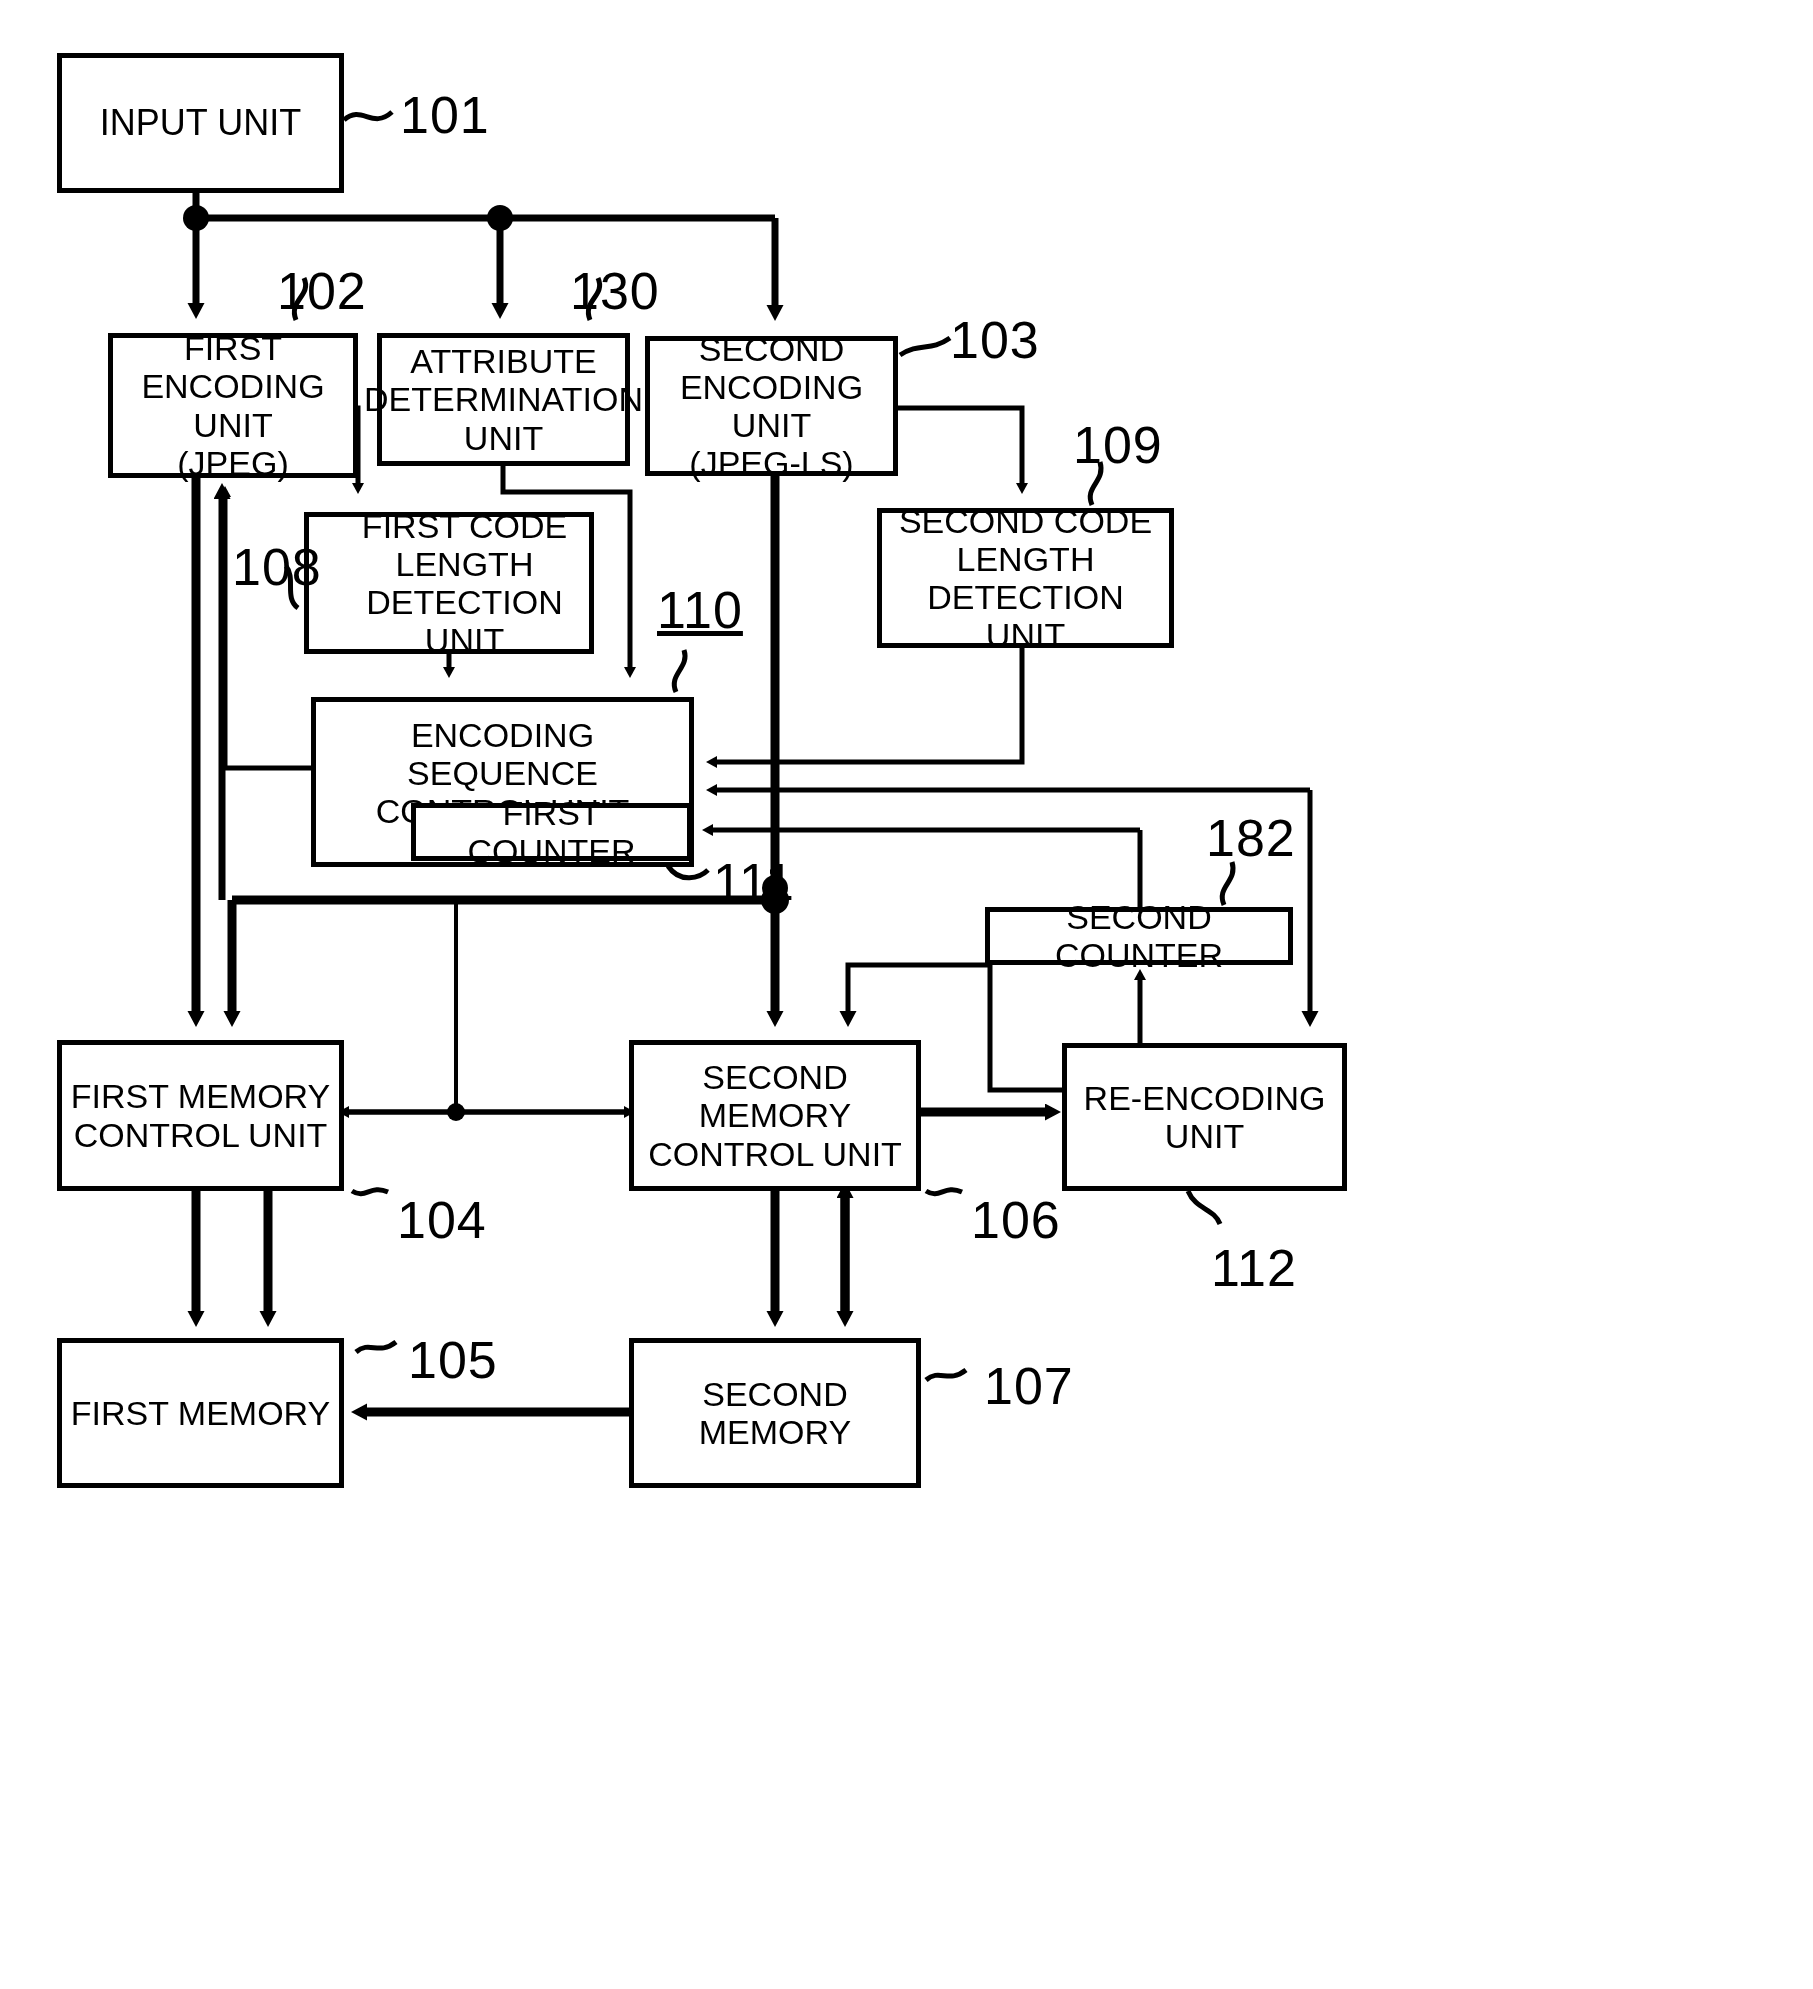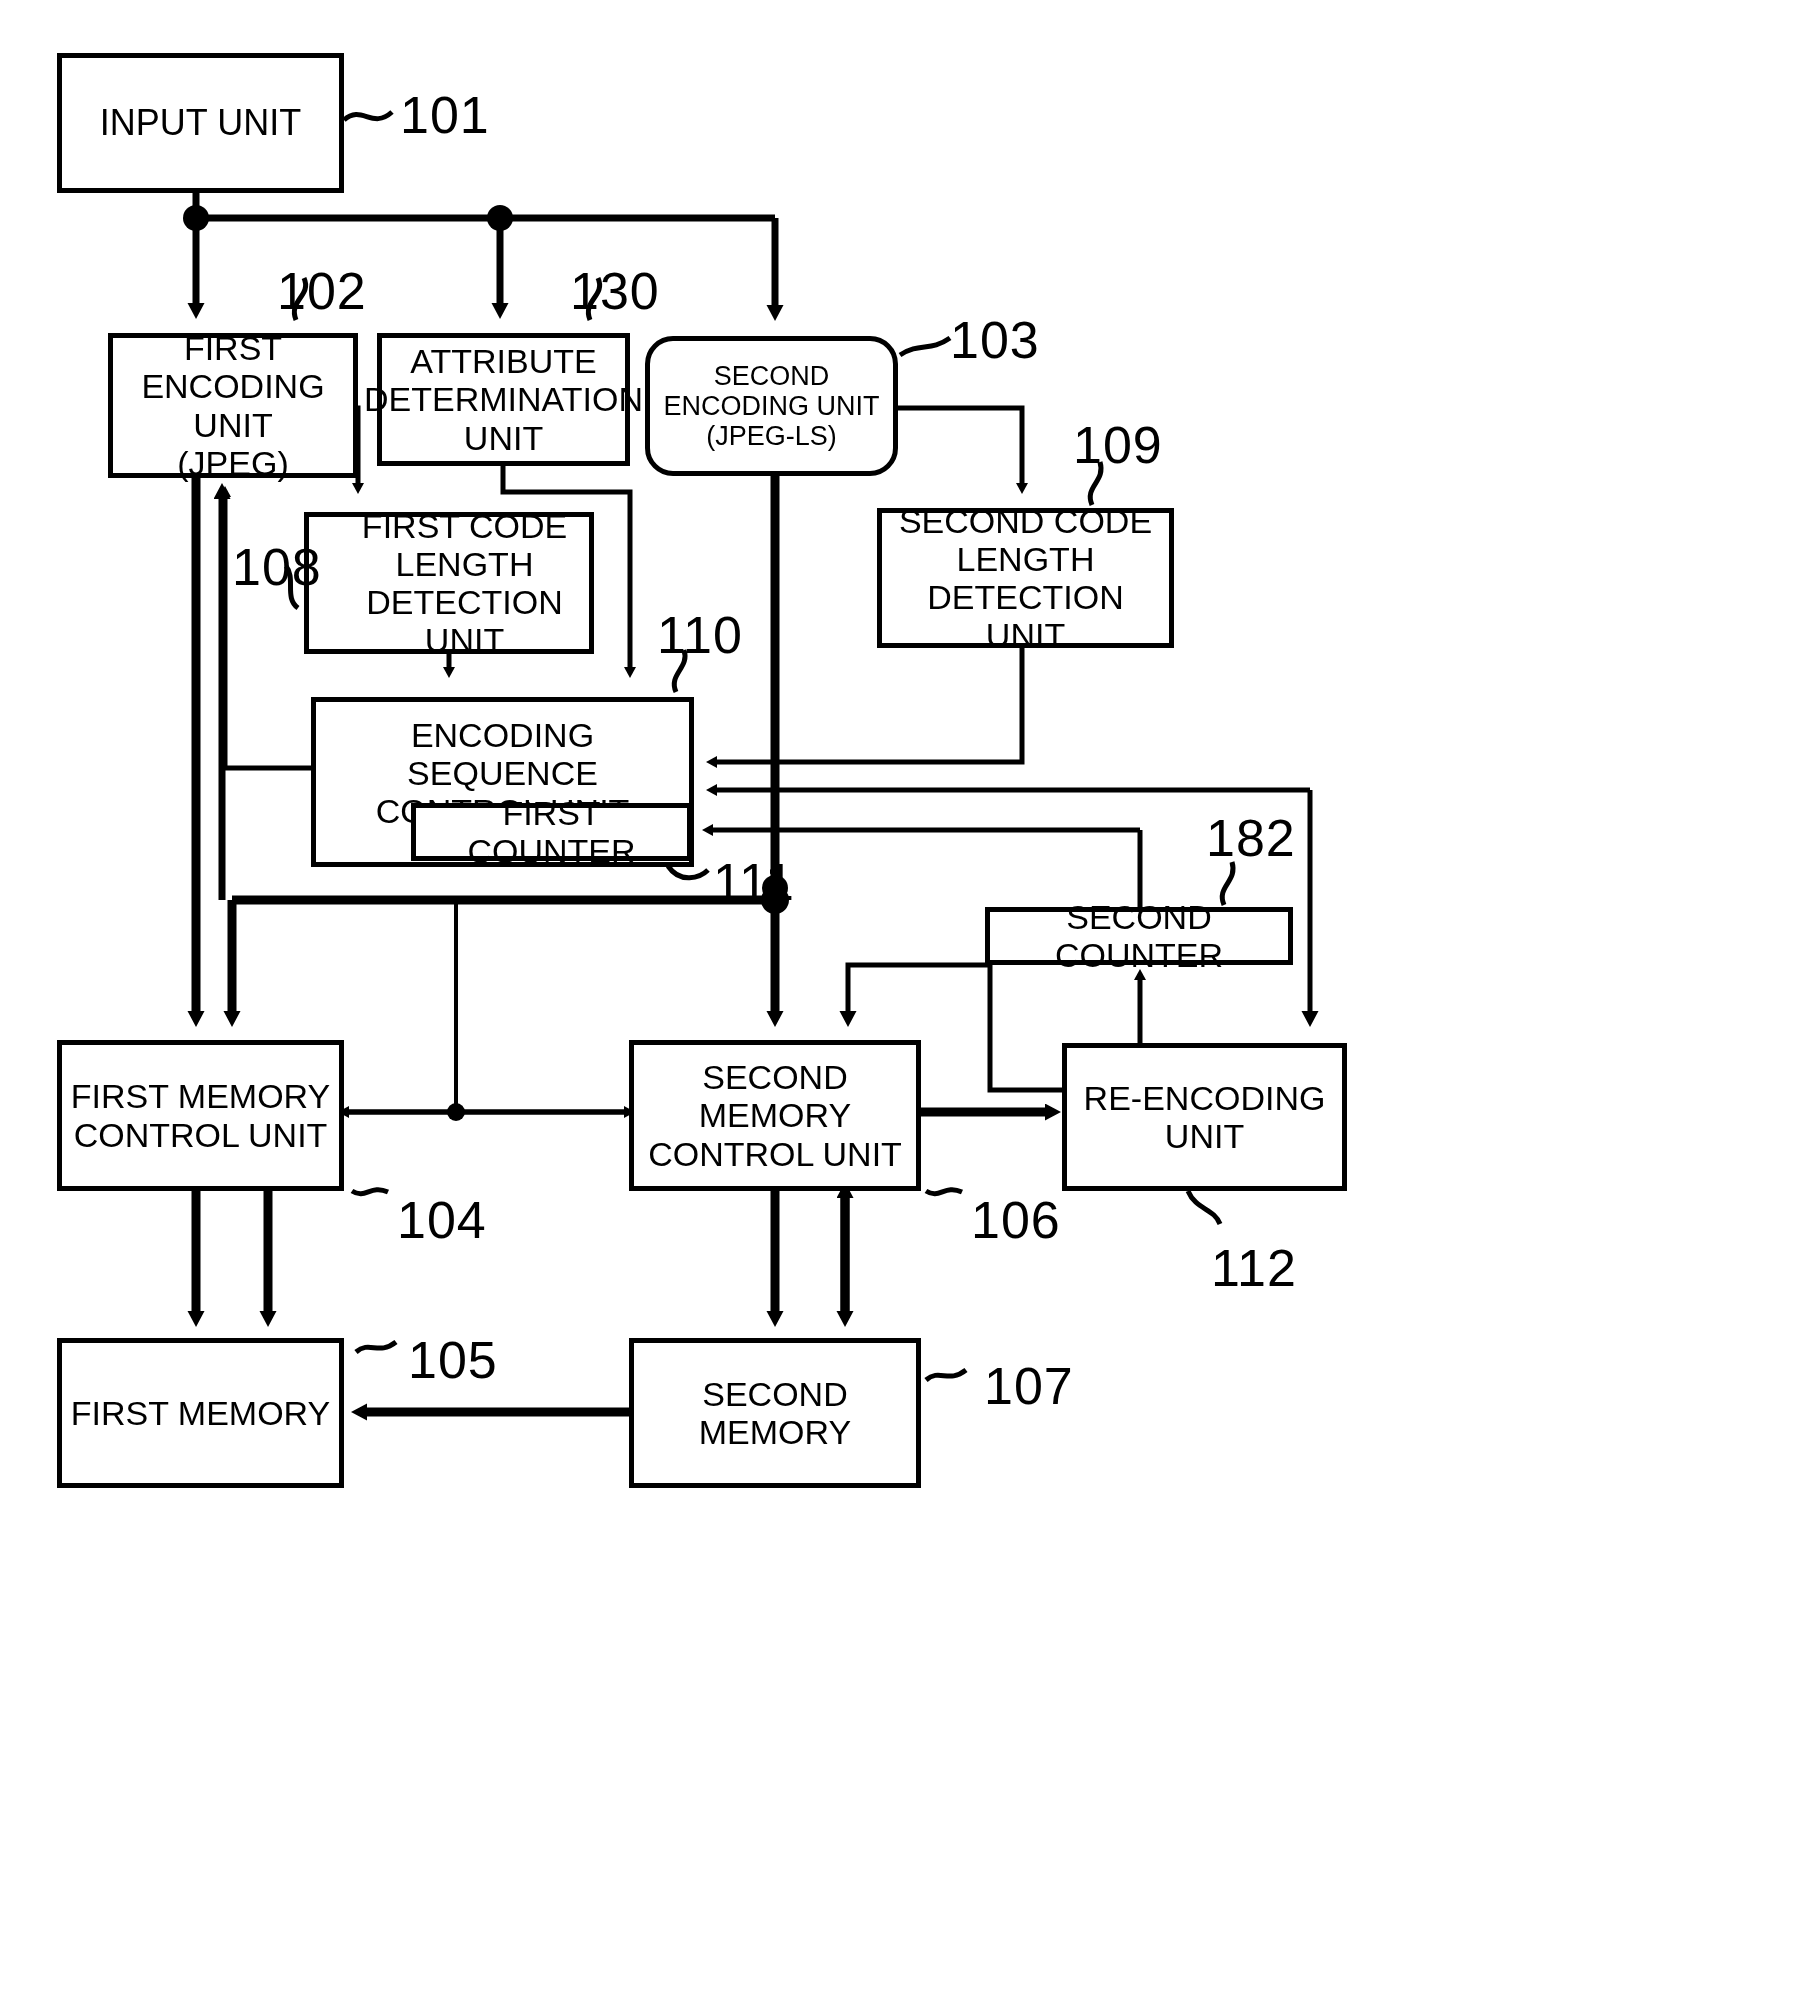--- a/index.html
+++ b/index.html
@@ -93,21 +93,21 @@
   </div>
 
   <div class="box" style="left:72px;top:333px;width:250px;height:145px;font-size:34px;margin-left:36px;">
     <span class="lbl">FIRST<br>ENCODING UNIT<br>(JPEG)</span>
   </div>
 
   <div class="box" style="left:377px;top:333px;width:253px;height:133px;font-size:34px;">
     <span class="lbl">ATTRIBUTE<br>DETERMINATION<br>UNIT</span>
   </div>
 
-  <div class="box" style="left:645px;top:336px;width:253px;height:140px;font-size:27px;border-radius:28px;">
+  <div class="box" style="left:645px;top:336px;width:253px;height:140px;font-size:34px;">
     <span class="lbl">SECOND<br>ENCODING UNIT<br>(JPEG-LS)</span>
   </div>
 
   <div class="box" style="left:304px;top:512px;width:290px;height:142px;font-size:34px;padding-left:31px;">
     <span class="lbl">FIRST CODE<br>LENGTH<br>DETECTION UNIT</span>
   </div>
 
   <div class="box" style="left:877px;top:508px;width:297px;height:140px;font-size:34px;">
     <span class="lbl">SECOND CODE<br>LENGTH<br>DETECTION UNIT</span>
   </div>
@@ -143,21 +143,21 @@
   <div class="box" style="left:629px;top:1338px;width:292px;height:150px;font-size:34px;">
     <span class="lbl">SECOND MEMORY</span>
   </div>
 
   <div class="num" style="left:400px;top:85px;">101</div>
   <div class="num" style="left:277px;top:261px;">102</div>
   <div class="num" style="left:570px;top:261px;">130</div>
   <div class="num" style="left:950px;top:310px;">103</div>
   <div class="num" style="left:1073px;top:415px;">109</div>
   <div class="num" style="left:232px;top:537px;">108</div>
-  <div class="num" style="left:657px;top:605px;">110</div>
+  <div class="num" style="left:657px;top:580px;text-decoration:underline;">110</div>
   <div class="num" style="left:713px;top:852px;">111</div>
   <div class="num" style="left:1206px;top:808px;">182</div>
   <div class="num" style="left:397px;top:1190px;">104</div>
   <div class="num" style="left:971px;top:1190px;">106</div>
   <div class="num" style="left:1211px;top:1238px;">112</div>
   <div class="num" style="left:408px;top:1330px;">105</div>
   <div class="num" style="left:984px;top:1356px;">107</div>
 
   <svg class="wires" viewBox="0 0 1813 1989">
     <g stroke="#000" fill="none" stroke-width="5">

